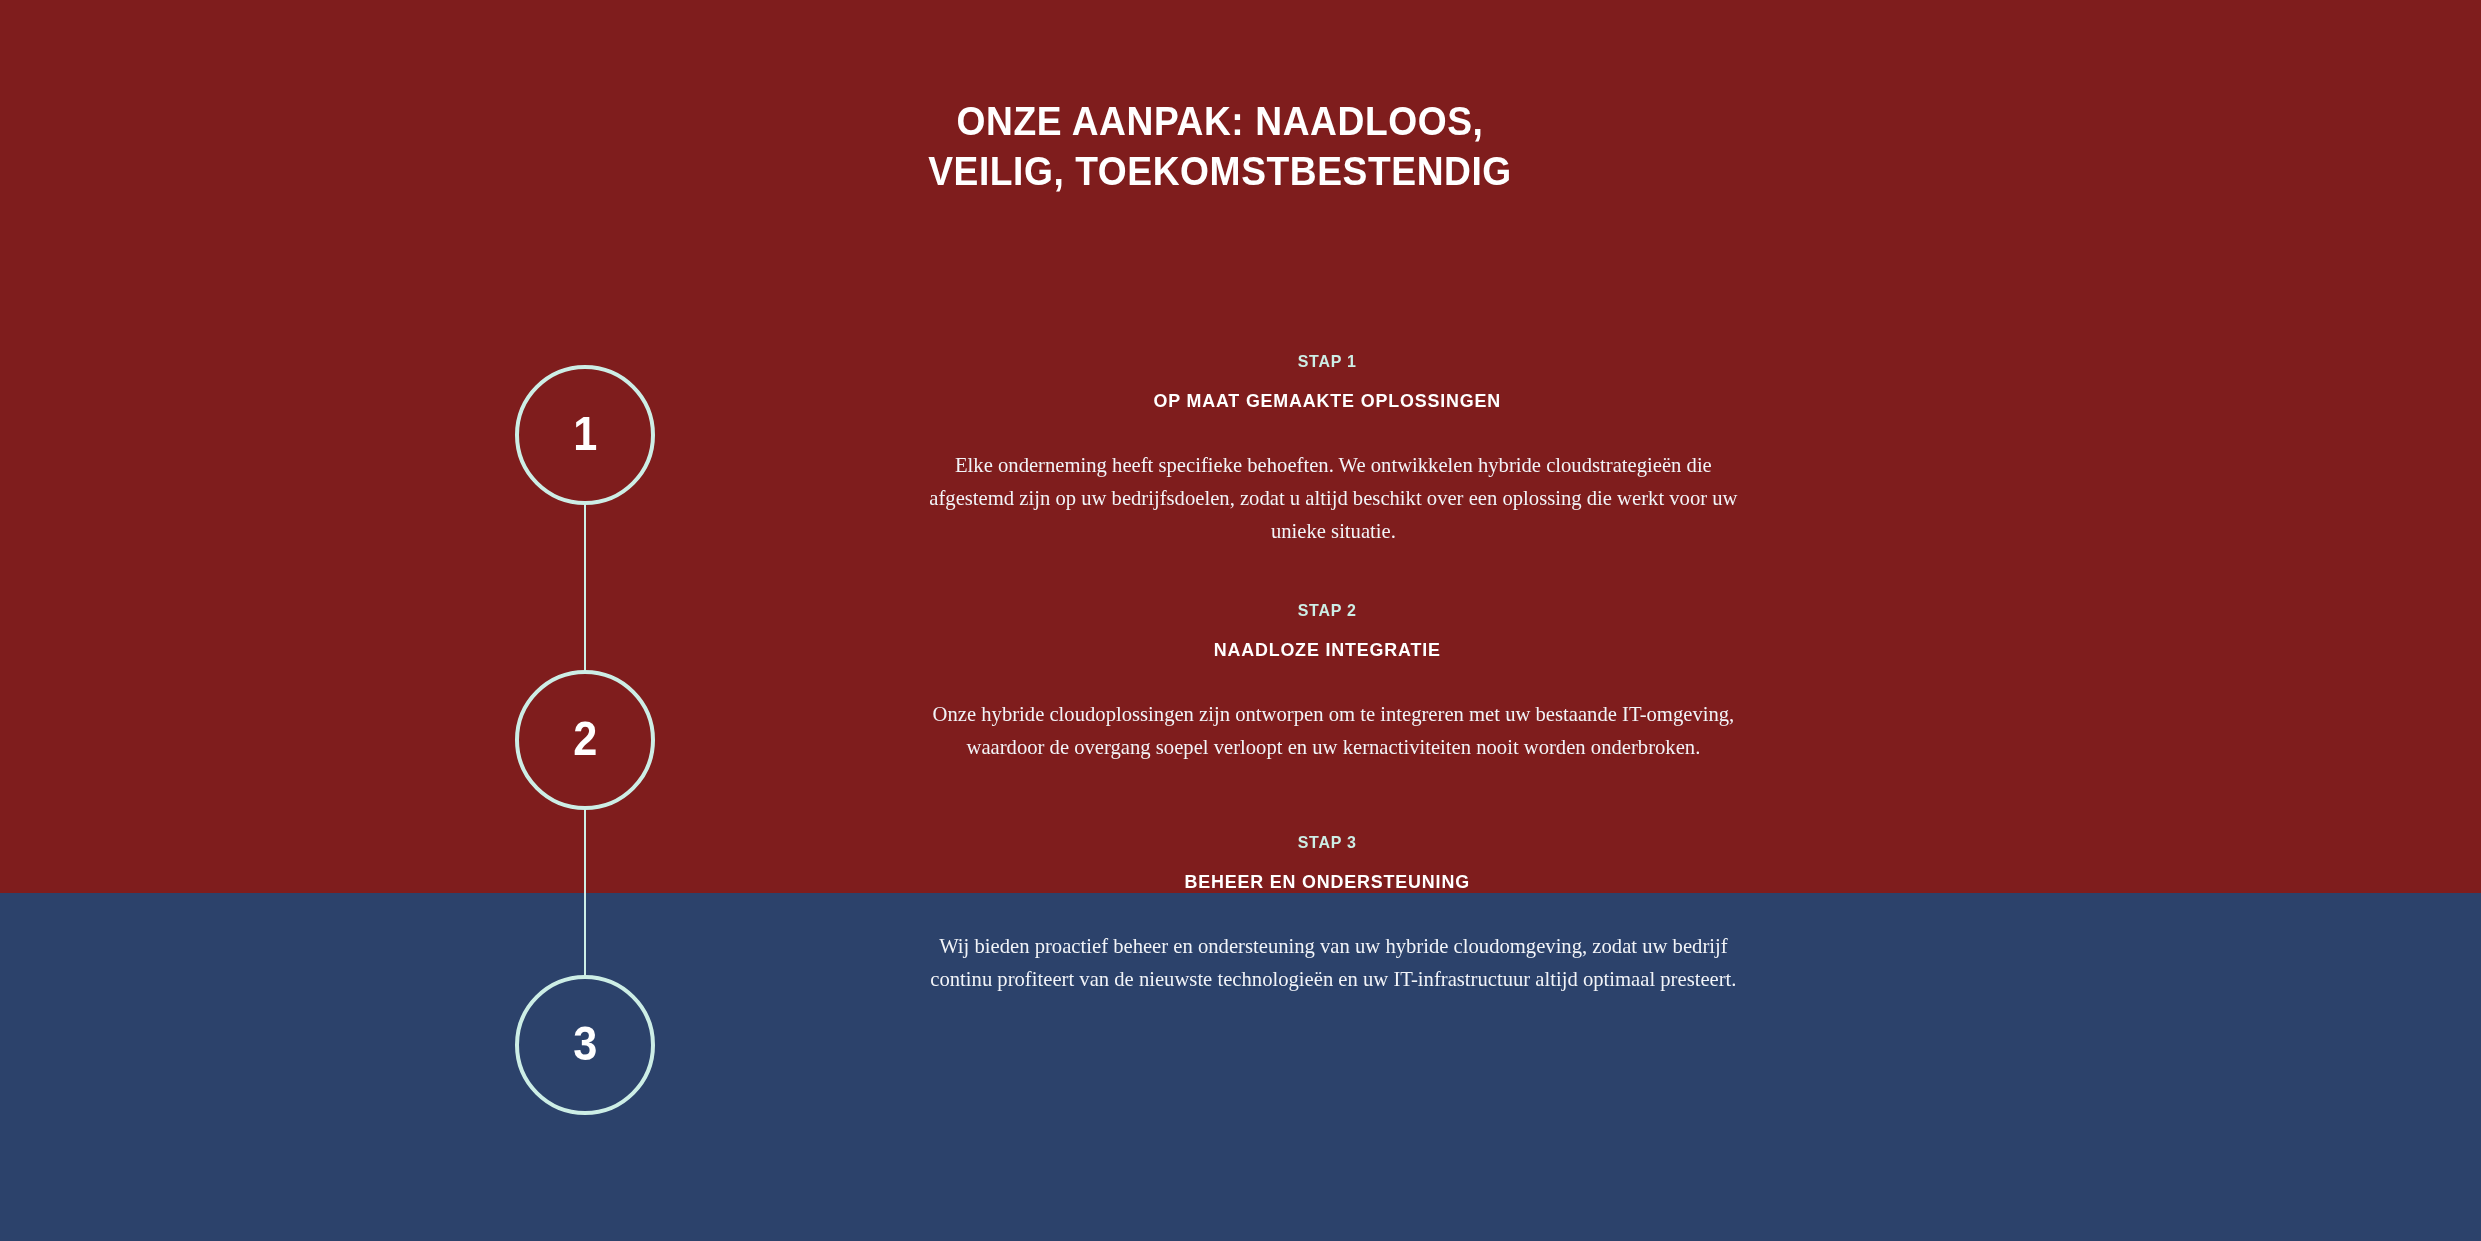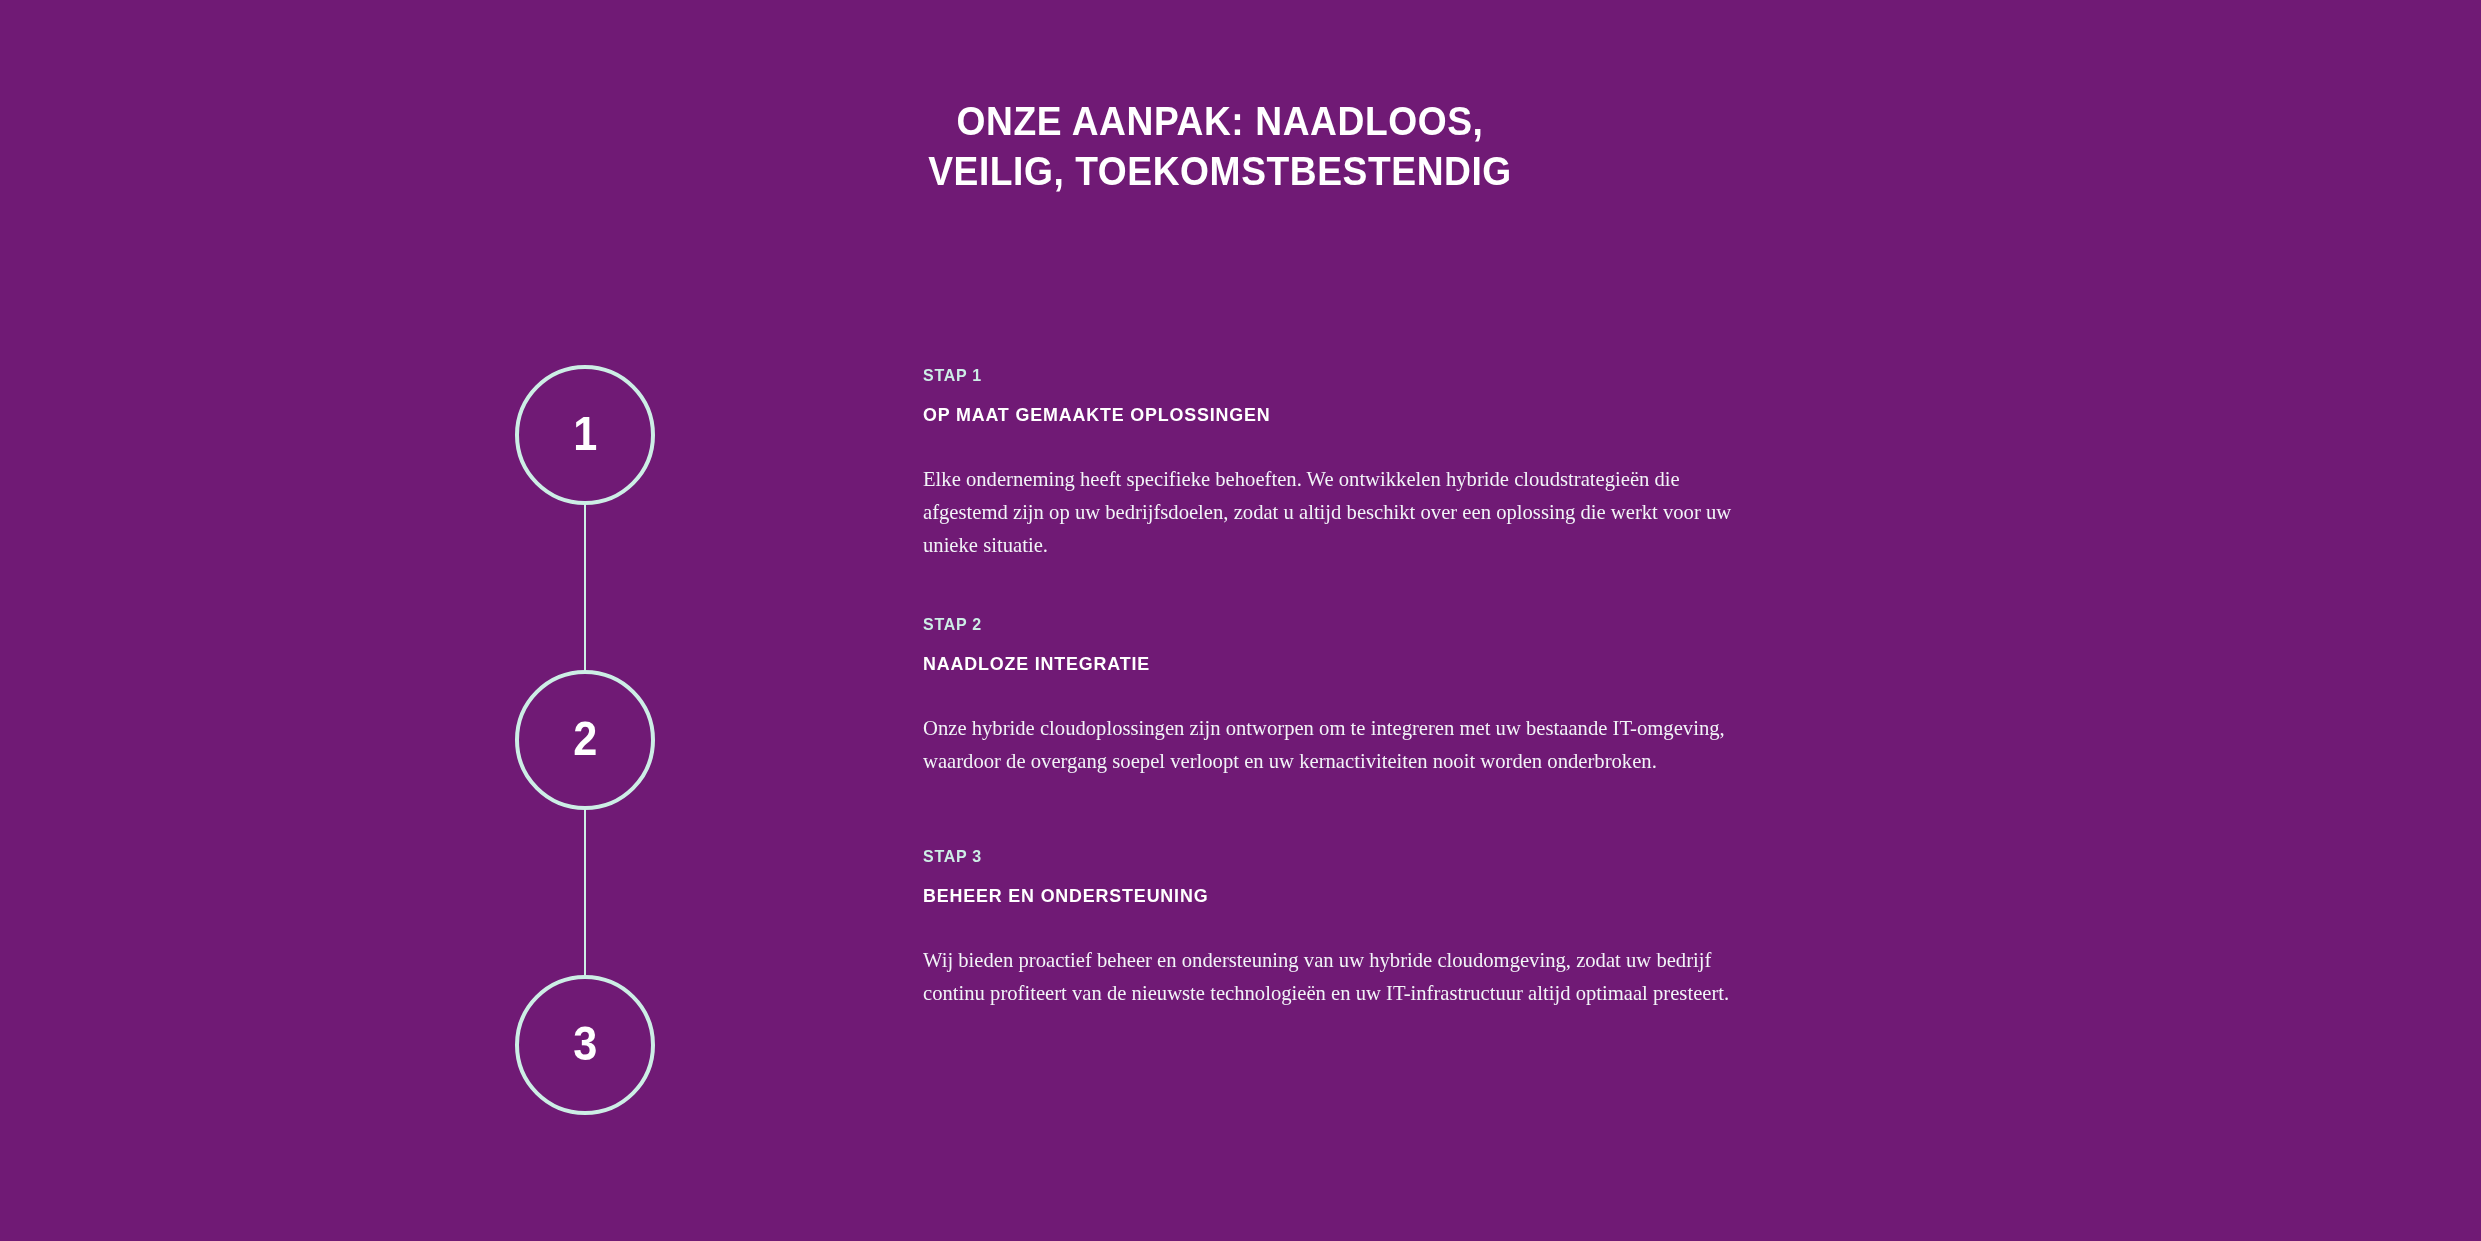--- a/index.html
+++ b/index.html
@@ -11,22 +11,22 @@
     height: 1241px;
     background: #2c426b;
     font-family: "Liberation Sans", sans-serif;
     overflow: hidden;
     position: relative;
   }
 
   .page {
     position: relative;
     width: 2481px;
-    height: 1241px;
-    background: #701a75;
+    height: 893px;
+    background: #7f1d1d;
   }
 
   
   .title-block {
     position: absolute;
     left: 0;
     top: 96px;
     width: 2440px;
     text-align: center;
     pointer-events: none;
@@ -87,22 +87,23 @@
     color: #ffffff;
     transform: scaleX(0.9);
     display: block;
     margin-top: -2px;
   }
 
   
   .steps {
     position: absolute;
     left: 923px;
-    top: 365px;
+    top: 351px;
     width: 860px;
+    text-align: center;
   }
   .step {
     position: relative;
     width: 860px;
   }
   .step-1 { margin-top: 0px; }
   .step-2 { margin-top: 52px; }
   .step-3 { margin-top: 68px; }
 
   .step-eyebrow {

